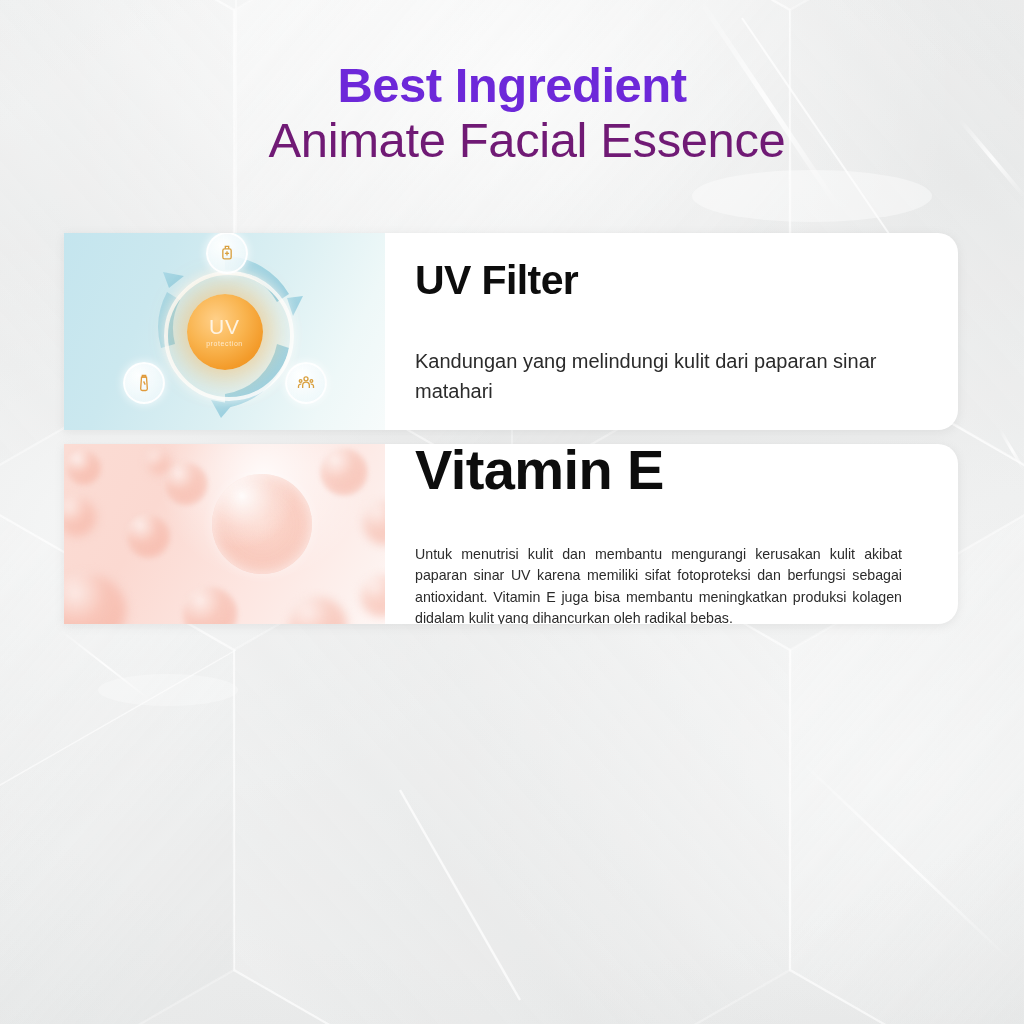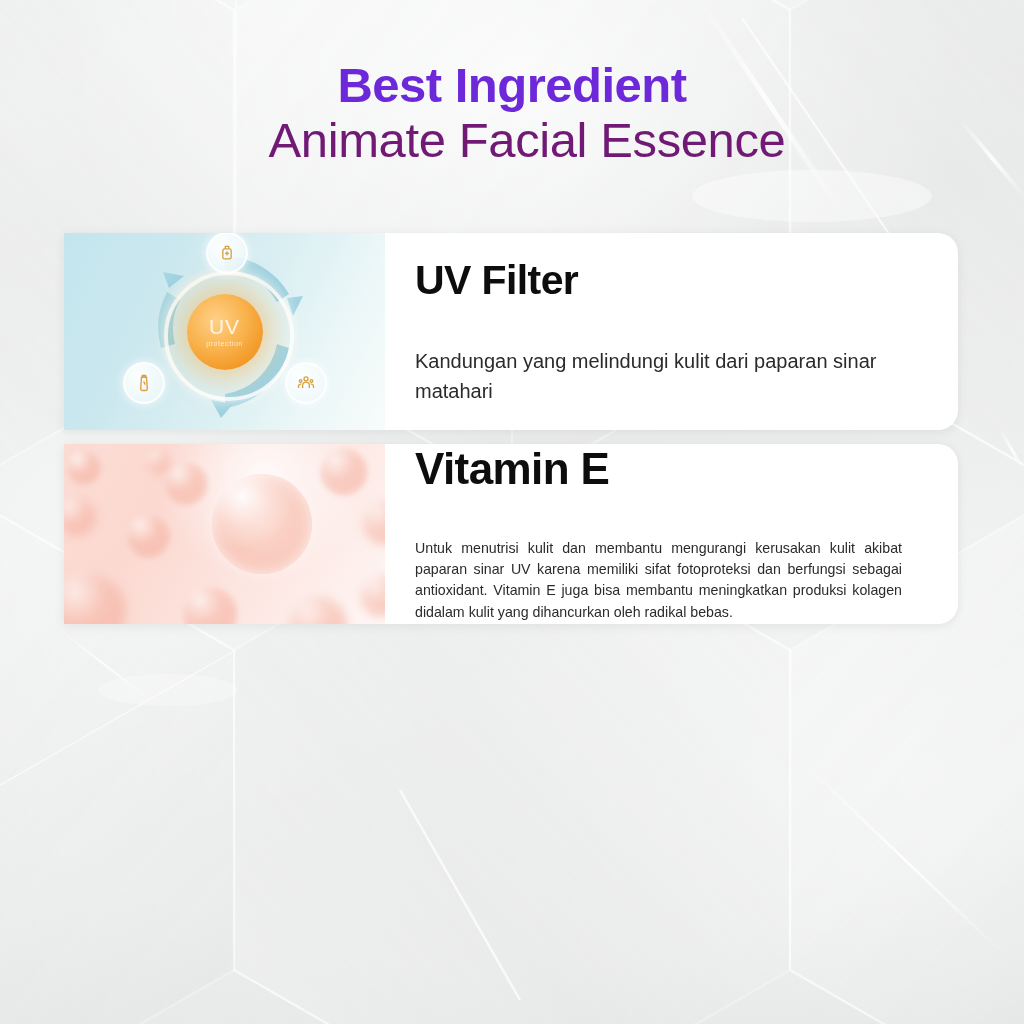--- a/index.html
+++ b/index.html
@@ -192,21 +192,21 @@
   .card--vite .card-body { justify-content: center; padding-top: 2px; }
 
   .card-title {
     color: #0d0d0d;
     font-weight: 700;
     letter-spacing: -0.6px;
     margin: 0 0 4px 0;
     line-height: 1.02;
   }
   .card--uv   .card-title { font-size: 41px; }
-  .card--vite .card-title { font-size: 44px; margin-bottom: 6px; }
+  .card--vite .card-title { font-size: 56px; margin-bottom: 6px; }
 
   .card-desc {
     color: #2b2b2b;
     font-size: 20px;
     line-height: 1.52;
     margin: 0;
   }
   .card--vite .card-desc {
     text-align: justify;
     max-width: 496px;

